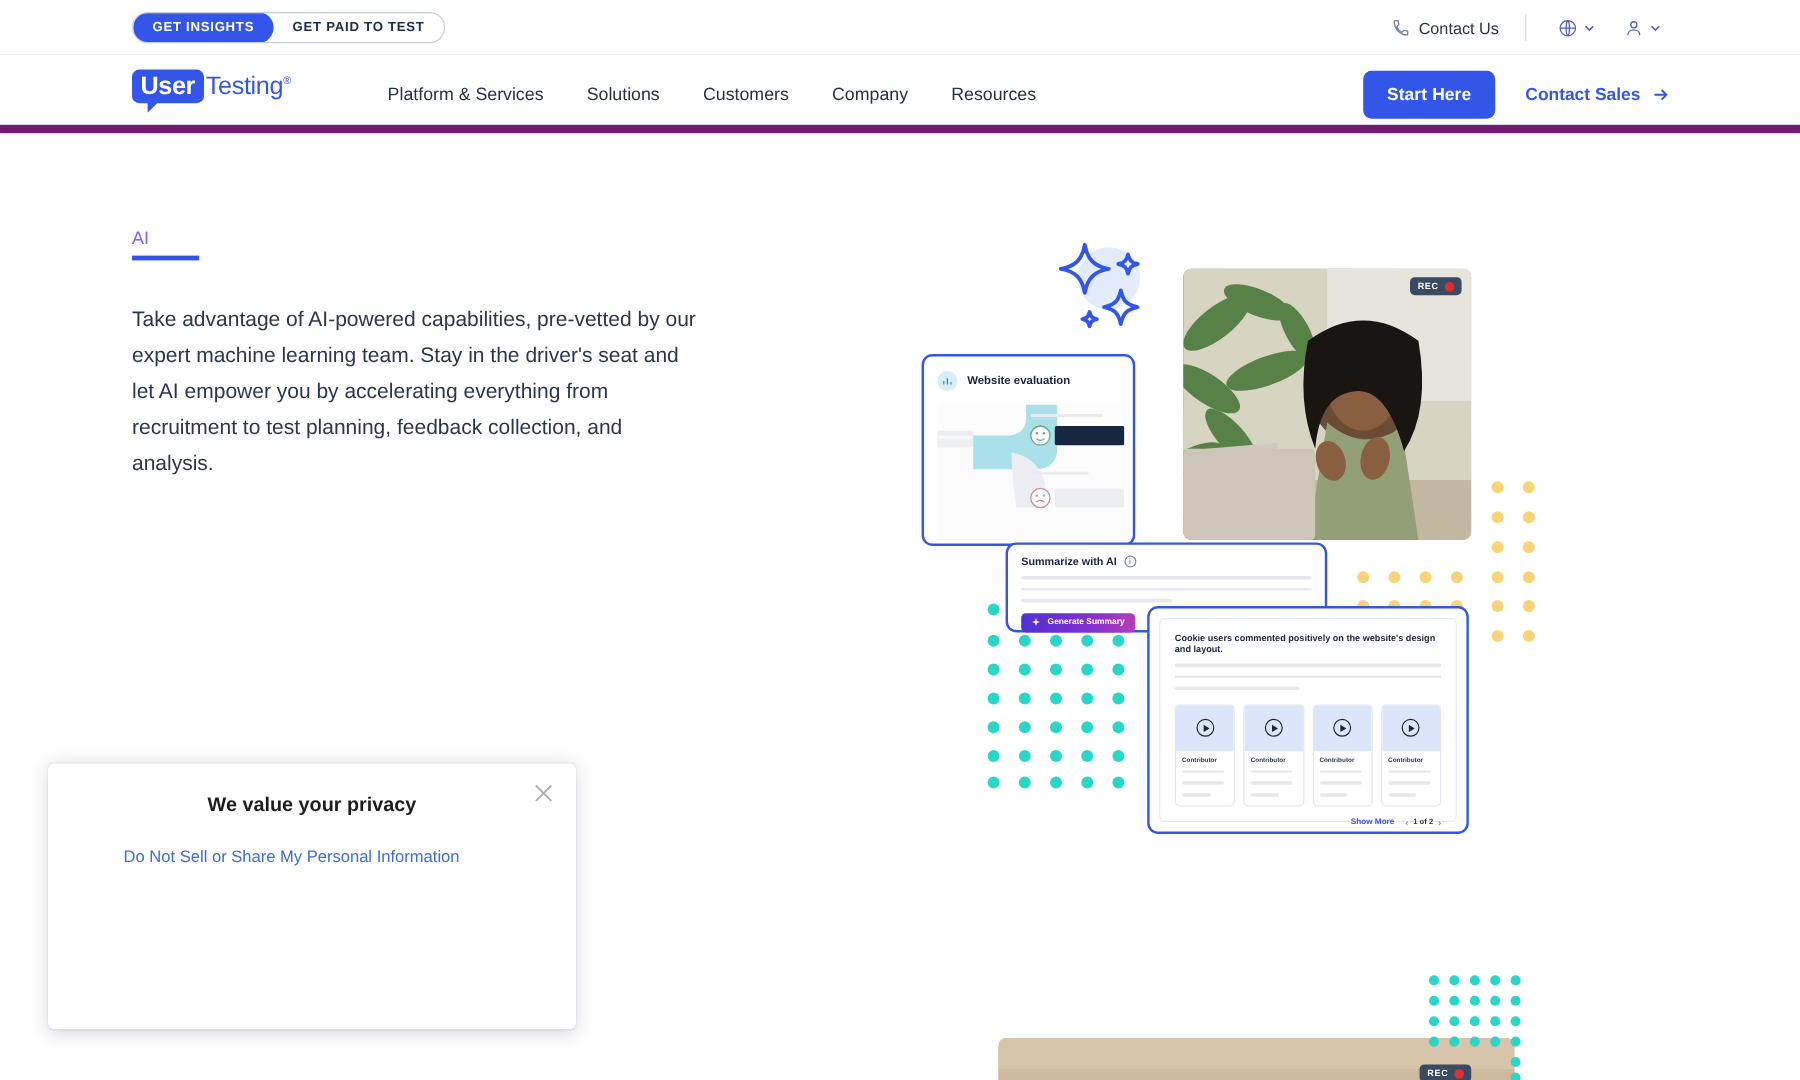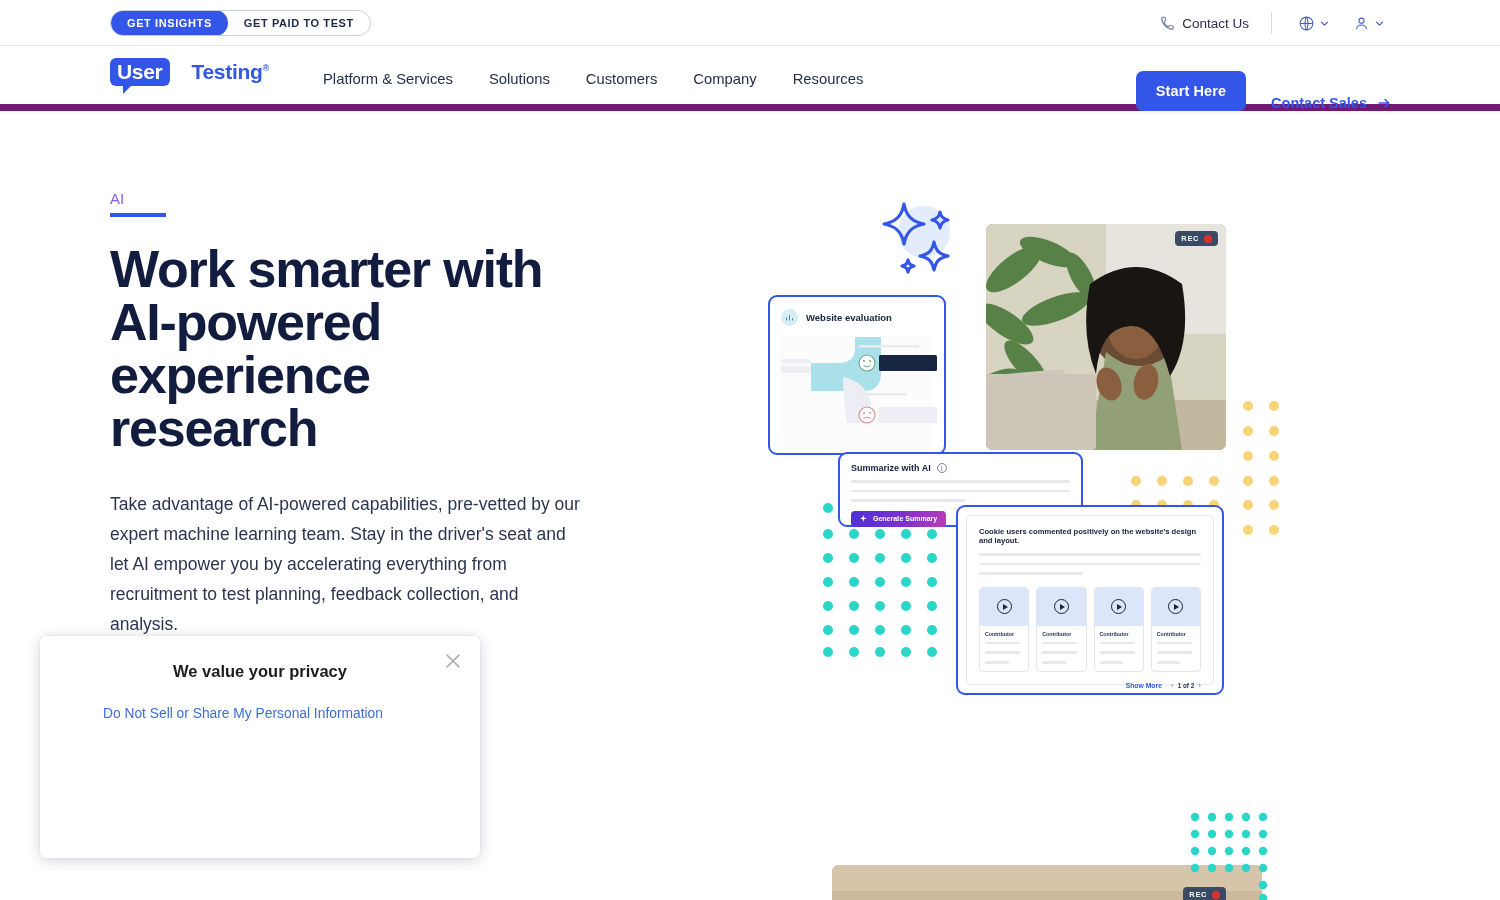--- a/index.html
+++ b/index.html
@@ -47,27 +47,27 @@
   .logo-badge {
     background:#3456e8; border-radius:6px; color:#fff;
     font-size:21px; font-weight:bold; letter-spacing:-.3px;
     padding:3px 7px 4px 7px; position:relative; line-height:1;
   }
   .logo-badge::after {
     content:""; position:absolute; left:13px; bottom:-8px;
     width:0; height:0; border-left:9px solid #3456e8;
     border-bottom:9px solid transparent;
   }
-  .logo-word { color:#3456e8; font-size:21px; font-weight:bold; letter-spacing:-.3px; margin-left:22px; padding-top:3px; line-height:1; }
+  .logo-word { color:#3456e8; font-size:21px; font-weight:normal; letter-spacing:-.3px; margin-left:2px; padding-top:3px; line-height:1; }
   .logo-tm { font-size:9px; color:#3456e8; vertical-align:super; }
 
   .nav-links { position:absolute; left:323px; top:0; height:65px; display:flex; align-items:center; gap:36px; }
   .nav-link { font-size:14.8px; color:#252f49; cursor:pointer; white-space:nowrap; }
 
-  .nav-right { position:absolute; right:108px; top:0; height:65px; display:flex; align-items:flex-end; gap:25px; }
+  .nav-right { position:absolute; right:108px; top:0; height:65px; display:flex; align-items:center; gap:25px; }
   .btn-start {
     background:#3456e8; color:#fff; font-size:14.5px; font-weight:bold;
     border:none; border-radius:7px; padding:12px 20px; cursor:pointer;
     font-family:inherit; letter-spacing:.1px;
   }
   .contact-sales { display:flex; align-items:center; gap:9px; color:#3456e8; font-size:14.5px; font-weight:bold; cursor:pointer; }
 
   
   .hero-left { position:absolute; left:110px; top:190px; width:500px; }
   .eyebrow { font-size:15px; color:#8b5cf6; padding-bottom:7px; display:inline-block; }
@@ -126,21 +126,21 @@
     position:absolute; left:8px; top:105px; width:178px; height:160px;
     background:#fff; border:2.2px solid #3456e8; border-radius:9px;
     padding:12px 11px;
   }
   .eval-head { display:flex; align-items:center; gap:8px; }
   .eval-ico { width:17px; height:17px; border-radius:50%; background:#d6eef5; display:flex; align-items:center; justify-content:center; }
   .eval-title { font-size:9.5px; font-weight:bold; color:#16223f; }
   .eval-canvas { position:relative; margin-top:11px; width:100%; height:112px; background:#fcfcfd; border-radius:3px; }
 
   .card-sum {
-    position:absolute; left:78px; top:262px; width:245px; height:75px;
+    position:absolute; left:78px; top:262px; width:268px; height:75px;
     background:#fff; border:2.2px solid #3456e8; border-radius:9px;
     padding:9px 11px;
   }
   .sum-head { display:flex; align-items:center; gap:6px; }
   .sum-title { font-size:9px; font-weight:bold; color:#16223f; }
   .info-ico { width:10px; height:10px; border:1px solid #7d8699; border-radius:50%; font-size:7px; color:#5d6779; text-align:center; line-height:9px; }
   .skel { height:2.6px; background:#e6e8ee; border-radius:2px; margin-top:7px; }
   .btn-gen {
     margin-top:9px; display:inline-flex; align-items:center; gap:5px;
     background:linear-gradient(90deg,#5031d6 0%,#7d2fd0 55%,#b93bb8 100%);
@@ -245,21 +245,20 @@
         </svg>
       </div>
     </div>
   </div>
 
   <div class="hero-left">
     <div>
       <div class="eyebrow">AI</div>
       <div class="eyebrow-rule"></div>
     </div>
-    <h1 class="hero-h1">Work smarter with AI-powered experience research</h1>
     <p class="hero-p">Take advantage of AI-powered capabilities, pre-vetted by our expert machine learning team. Stay in the driver's seat and let AI empower you by accelerating everything from recruitment to test planning, feedback collection, and analysis.</p>
   </div>
 
   <div class="illo">
 
     <div class="sparkle-blob"></div>
     <svg class="sparkles" viewBox="0 0 80 80" fill="none" stroke="#3456e8" stroke-width="3.2" stroke-linejoin="round">
       <path d="M22 6 C24 18 30 24 42 26 C30 28 24 34 22 46 C20 34 14 28 2 26 C14 24 20 18 22 6 Z"></path>
       <path d="M58 14 C59 19 61 21 66 22 C61 23 59 25 58 30 C57 25 55 23 50 22 C55 21 57 19 58 14 Z"></path>
       <path d="M52 44 C54 53 57 56 66 58 C57 60 54 63 52 72 C50 63 47 60 38 58 C47 56 50 53 52 44 Z"></path>

